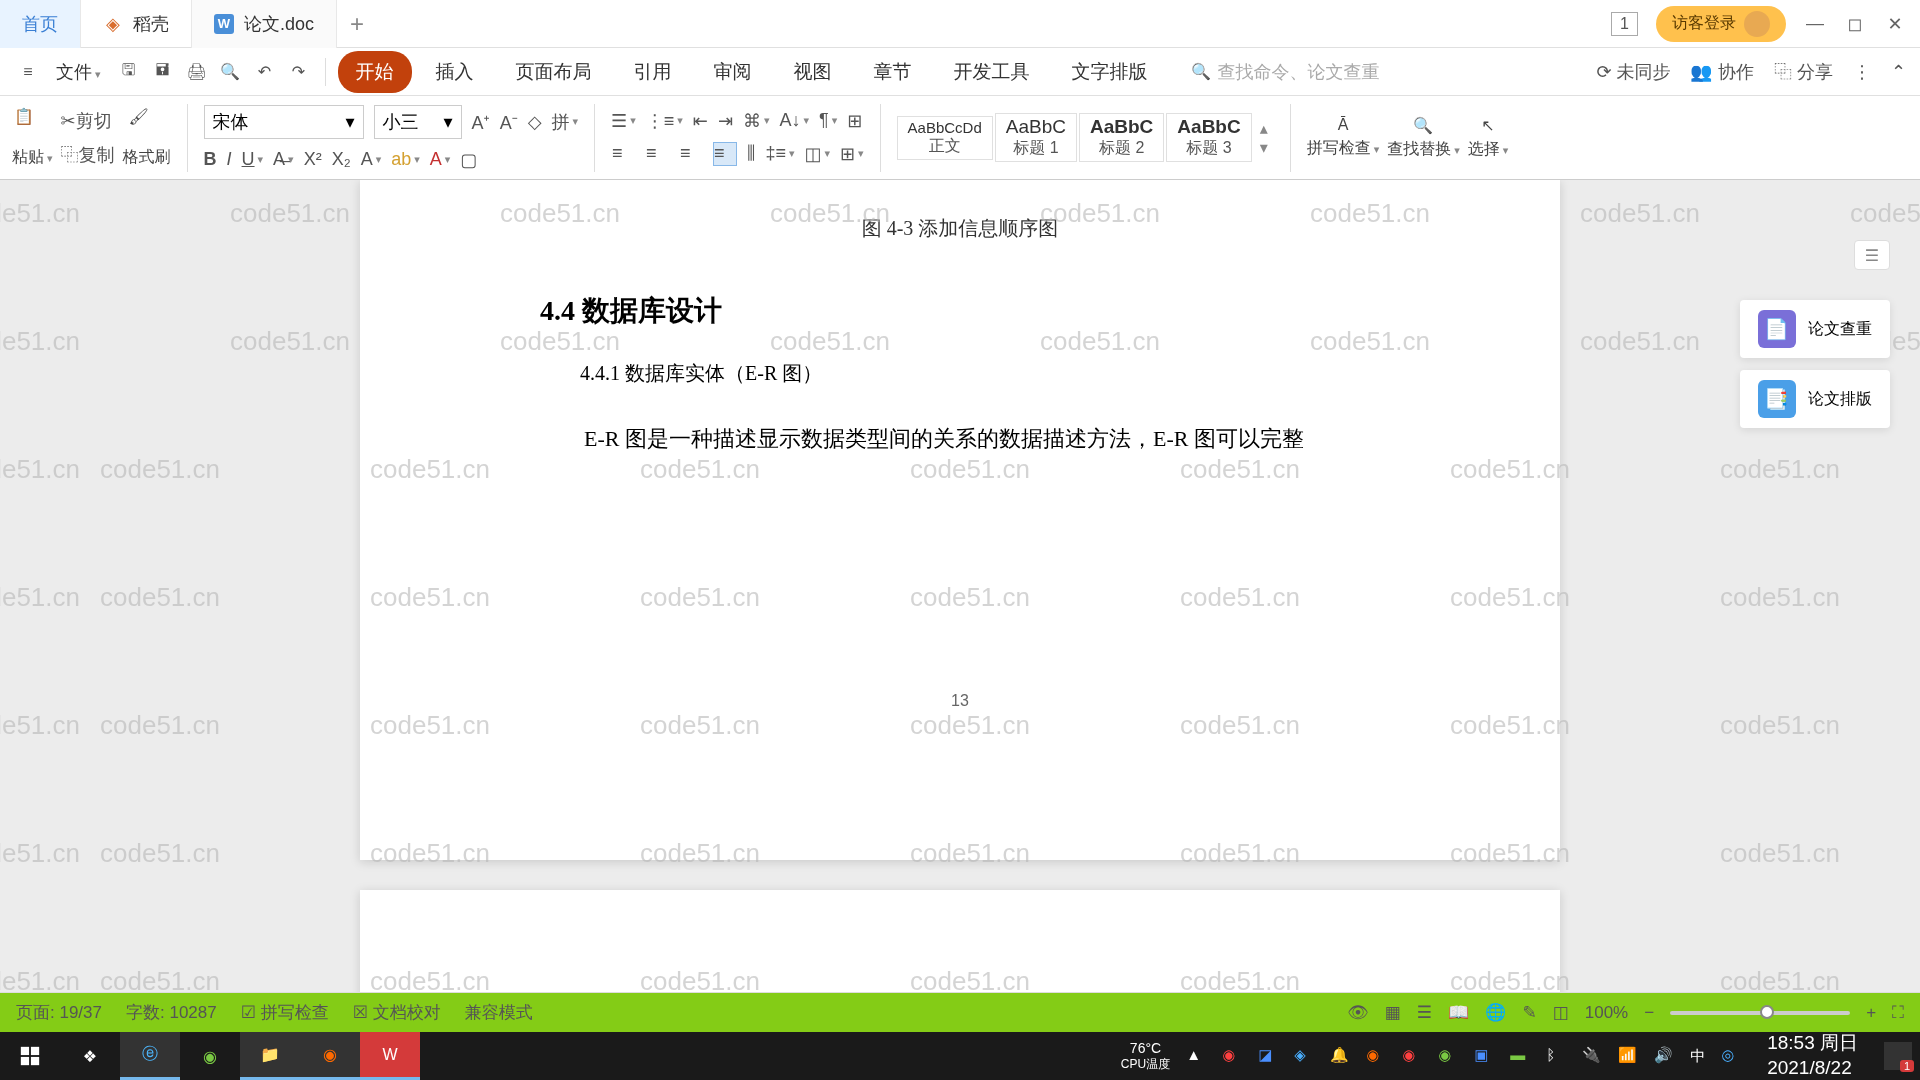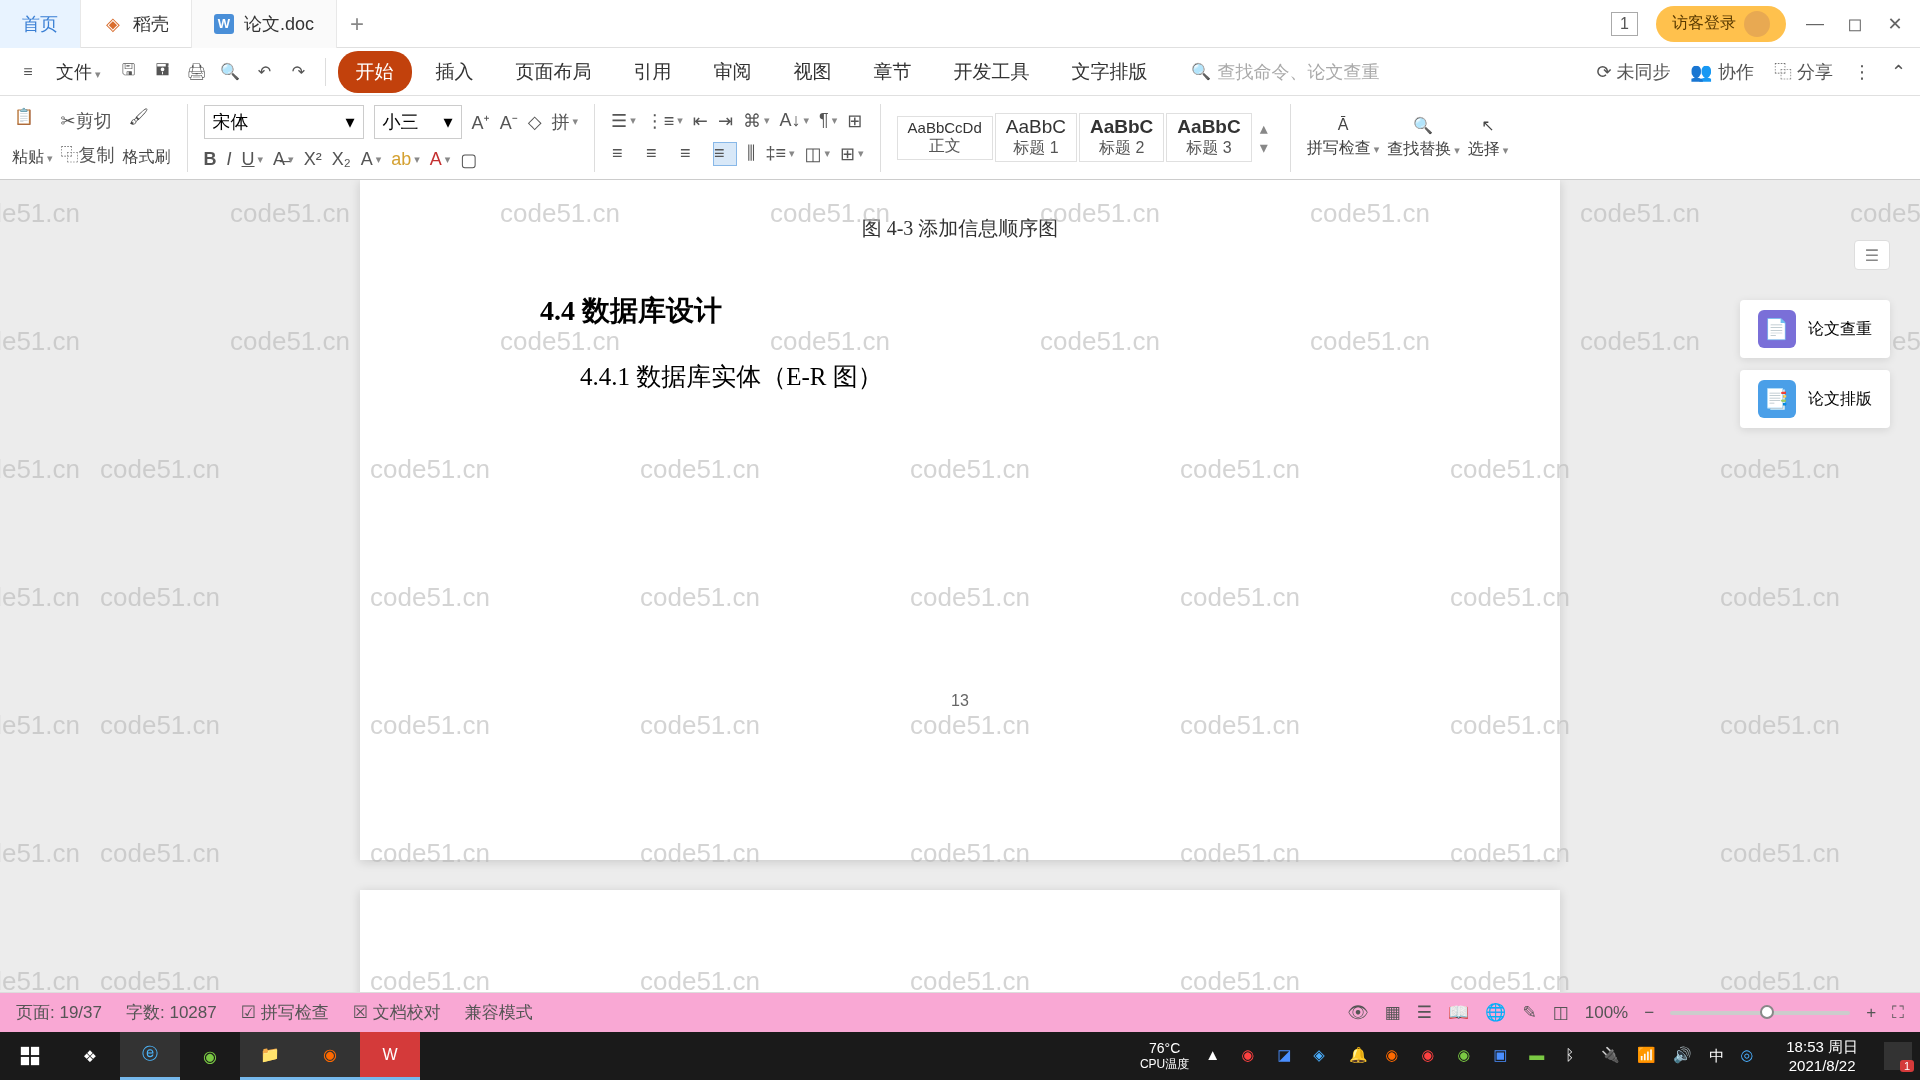--- a/index.html
+++ b/index.html
@@ -50,45 +50,45 @@
 .align-btn { width: 24px; height: 24px; border: 1px solid transparent; }
 .align-btn.active { background: #d8e8f8; border-color: #88b8e8; }
 
 
 .doc-area { position: absolute; top: 180px; left: 0; right: 0; bottom: 40px; background: #ececec; overflow: hidden; }
 .page { position: absolute; background: #fff; width: 1200px; left: 360px; box-shadow: 0 2px 10px rgba(0,0,0,0.15); }
 .page1 { top: 0; height: 680px; padding: 20px 130px 44px; }
 .page2 { top: 710px; height: 600px; padding: 100px 130px; }
 .fig-caption { text-align: center; font-size: 20px; color: #333; margin-top: 15px; font-family: SimSun, serif; }
 .h-section { font-size: 28px; font-weight: bold; margin: 50px 0 30px 50px; font-family: SimSun, serif; }
-.h-subsection { font-size: 25px; margin: 30px 0 30px 90px; font-family: SimSun, serif; }
+.h-subsection { font-size: 20px; margin: 30px 0 30px 90px; font-family: SimSun, serif; }
 .body-text { font-size: 22px; line-height: 2; text-indent: 2em; font-family: SimSun, serif; margin-left: 50px; margin-right: 20px; }
 .page-num { position: absolute; bottom: 150px; left: 50%; transform: translateX(-50%); font-size: 16px; color: #666; }
 
 
 .side-panel { position: absolute; right: 30px; top: 240px; z-index: 8; }
 .side-toggle { width: 36px; height: 30px; background: #fff; border: 1px solid #ddd; border-radius: 4px; margin-bottom: 30px; margin-left: auto; display: flex; align-items: center; justify-content: center; color: #888; cursor: pointer; }
 .side-item { display: flex; align-items: center; gap: 12px; background: #fff; padding: 10px 18px; margin-bottom: 12px; box-shadow: 0 2px 8px rgba(0,0,0,0.1); border-radius: 4px; cursor: pointer; }
 .side-icon { width: 38px; height: 38px; border-radius: 6px; display: flex; align-items: center; justify-content: center; color: #fff; font-size: 20px; }
 .side-icon.purple { background: #7a6fd8; }
 .side-icon.blue { background: #4a9fe8; }
 
 
-.statusbar { position: absolute; bottom: 48px; left: 0; right: 0; height: 40px; background: #f9a8d4; border-top: 1px solid #ddd; display: flex; align-items: center; padding: 0 16px; gap: 24px; font-size: 17px; color: #555; z-index: 10; }
+.statusbar { position: absolute; bottom: 48px; left: 0; right: 0; height: 40px; background: #84cc16; border-top: 1px solid #ddd; display: flex; align-items: center; padding: 0 16px; gap: 24px; font-size: 17px; color: #555; z-index: 10; }
 .statusbar-right { margin-left: auto; display: flex; align-items: center; gap: 16px; }
 .zoom-slider { width: 180px; height: 4px; background: #ccc; position: relative; border-radius: 2px; }
 .zoom-thumb { position: absolute; width: 14px; height: 14px; background: #fff; border: 2px solid #888; border-radius: 50%; top: -6px; left: 50%; }
 
 
 .taskbar { position: absolute; bottom: 0; left: 0; right: 0; height: 48px; background: #1a1a1a; display: flex; align-items: center; z-index: 20; }
 .task-btn { width: 60px; height: 48px; display: flex; align-items: center; justify-content: center; color: #fff; cursor: pointer; }
 .task-btn.active { background: #333; border-bottom: 3px solid #76b9ed; }
 .tray { margin-left: auto; display: flex; align-items: center; gap: 16px; padding-right: 8px; color: #fff; font-size: 15px; }
 .tray-icon { width: 20px; height: 20px; }
-.clock { text-align: center; font-size: 15px; line-height: 1.3; padding: 0 10px; }
+.clock { text-align: left; font-size: 19px; line-height: 1.3; padding: 0 10px; }
 .notif { width: 28px; height: 28px; background: #333; position: relative; }
 .notif-badge { position: absolute; bottom: -2px; right: -2px; background: #d43a3a; color: #fff; font-size: 11px; padding: 0 4px; border-radius: 3px; }
 
 .dd::after { content: "▾"; font-size: 11px; margin-left: 3px; color: #888; }
 svg { display: block; }
 </style>
 </head>
 <body>
 
 <div class="watermark-layer">
@@ -320,20 +320,21 @@
     <div>↖</div>
     <span class="dd">选择</span>
   </div>
 </div>
 
 <div class="doc-area">
   <div class="page page1">
     <div class="fig-caption">图 4-3  添加信息顺序图</div>
     <div class="h-section">4.4 数据库设计</div>
     <div class="h-subsection">4.4.1  数据库实体（E-R 图）</div>
+    <div class="body-text">E-R 图是一种描述显示数据类型间的关系的数据描述方法，E-R 图可以完整</div>
     <div class="page-num">13</div>
   </div>
   <div class="page page2">
     <div class="body-text" style="text-indent:0">地映射出现实模型的关系。</div>
     <div class="body-text">实体联系模型反映出来的是现实世界中实体的相互间关联的关系，是用来在数据库设计过程中表示数据库系统结构的方法，它的思想是使用现有的数据模型</div>
   </div>
 </div>
 
 <div class="side-panel">
   <div class="side-toggle">☰</div>

